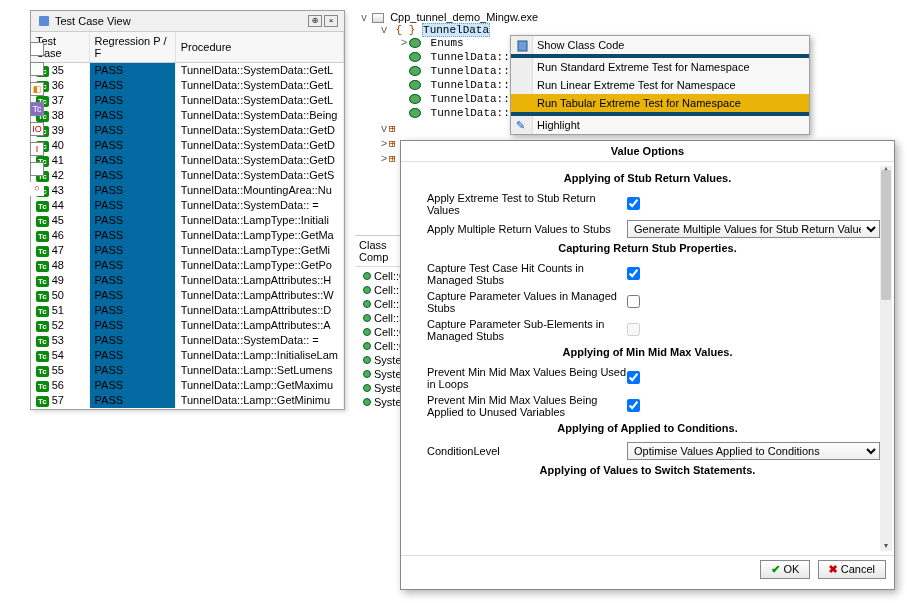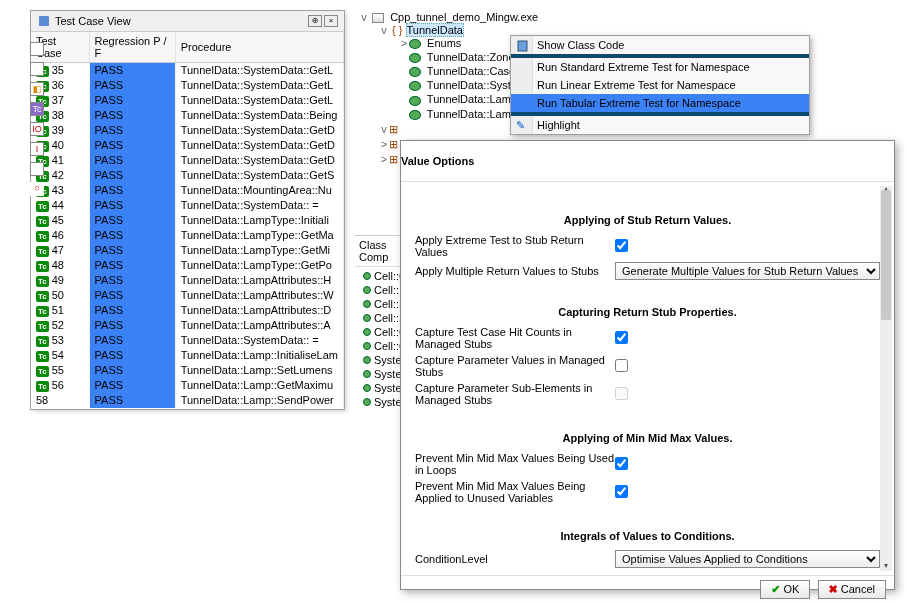--- a/index.html
+++ b/index.html
@@ -36,21 +36,21 @@
   font-weight: normal;
 }
 .tc-table td {
   padding: 0 5px;
   height: 15px;
   border-right: 1px solid #f0f0f0;
   white-space: nowrap;
   overflow: hidden;
 }
 .tc-badge { display:inline-block; background:#0a8a0a; color:#fff; font-size:8px; font-weight:bold; padding:1px 2px; margin-right:3px; border-radius:2px;}
-.pass-cell { background: #3b82f6; }
+.pass-cell { background: #0369a1; }
 .tc-table-wrap { height: calc(100% - 22px); overflow: hidden; }
 
 
 .left-toolbar {
   position: absolute;
   left: 30px; top: 42px;
   width: 18px;
   display:flex; flex-direction:column; gap:6px;
   z-index: 5;
 }
@@ -59,21 +59,21 @@
 .lt-orange{color:#d80;}
 
 
 .tree-panel {
   position: absolute;
   left: 355px; top: 10px;
   width: 150px; height: 400px;
 }
 .tree { list-style: none; padding-left: 0; }
 .tree li { white-space: nowrap; padding: 1px 0 1px 4px; }
-.tree ul { list-style:none; padding-left: 16px; }
+.tree ul { list-style:none; padding-left: 16px; font-family: Liberation Mono, monospace; }
 .tree .tw { display:inline-block; width:10px; text-align:center; color:#666; }
 .tree .ico { display:inline-block; width:12px; height:10px; margin-right:3px; vertical-align:middle;}
 .ico-exe{ background:linear-gradient(#fff,#ddd); border:1px solid #888; width:10px;height:10px;}
 .ico-ns{ color:#a04000; }
 .ico-pkg{ color:#a04000;}
 .ico-cls{ background:#5a5; border-radius:50%; width:8px;height:8px; border:1px solid #063;}
 .sel { background:#cde6ff; border:1px dotted #6aa; }
 
 
 .classcomp {
@@ -99,43 +99,43 @@
   box-shadow: 2px 2px 6px rgba(0,0,0,.3);
   z-index: 20;
 }
 .ctx-menu .mi {
   padding: 3px 8px 3px 26px;
   position: relative;
   border-bottom: 0;
 }
 .ctx-menu .mi .mico{ position:absolute; left:5px; top:3px; width:14px; height:14px; }
 .ctx-menu .mi.sep-after { border-bottom: 4px solid #0c4a6e; }
-.ctx-menu .mi.hl { background: #3b82f6; }
+.ctx-menu .mi.hl { background: #eab308; }
 .ctx-menu .gutter{ position:absolute; left:0; top:0; bottom:0; width:22px; background:#eee; border-right:1px solid #ddd;}
 
 
 .dialog {
   position: absolute;
   left: 400px; top: 140px;
   width: 495px; height: 450px;
   border: 1px solid #888;
   background: #fff;
   box-shadow: 3px 3px 8px rgba(0,0,0,.3);
   z-index: 30;
 }
 .dialog-title {
-  text-align: left;
+  text-align: center;
   font-weight: bold;
-  padding: 14px 0;
+  padding: 4px 0;
   border-bottom: 1px solid #ddd;
 }
 .dialog-body { padding: 8px 14px 8px 14px; height: calc(100% - 55px); overflow-y:auto; position:relative;}
-.section-title { text-align:center; font-weight:bold; margin: 24px 0 6px; }
+.section-title { text-align:center; font-weight:bold; margin: 2px 0 6px; }
 .row { display:flex; align-items:center; padding: 2px 0; }
-.row .lbl { flex: 0 0 200px; }
+.row .lbl { flex: 0 0 200px; margin-left: 12px; }
 .row .ctrl { flex: 1; }
 .chk { width:13px; height:13px; }
 .sel-combo {
   width: 100%;
   border: 1px solid #888;
   background: linear-gradient(#fff,#eee);
   font-size: 11px;
   padding: 1px 2px;
 }
 .dialog-footer {
@@ -300,20 +300,25 @@
           </tr>
           <tr>
             <td><span class="tc-badge">Tc</span>55</td>
             <td class="pass-cell">PASS</td>
             <td>TunnelData::Lamp::SetLumens</td>
           </tr>
           <tr>
             <td><span class="tc-badge">Tc</span>56</td>
             <td class="pass-cell">PASS</td>
             <td>TunnelData::Lamp::GetMaximu</td>
+          </tr>
+          <tr>
+            <td><span class="tc-badge">Tc</span>57</td>
+            <td class="pass-cell">PASS</td>
+            <td>TunnelData::Lamp::GetMinimu</td>
           </tr>
           <tr>
             <td>58</td>
             <td class="pass-cell">PASS</td>
             <td>TunnelData::Lamp::SendPower</td>
           </tr>
         </tbody>
     </table>
   </div>
 </div>
@@ -407,21 +412,21 @@
       </div>
       <div class="section-title">Applying of Min Mid Max Values.</div>
       <div class="row">
         <div class="lbl">Prevent Min Mid Max Values Being Used in Loops</div>
         <div class="ctrl"><input type="checkbox" class="chk" checked="" style=""></div>
       </div>
       <div class="row">
         <div class="lbl">Prevent Min Mid Max Values Being Applied to Unused Variables</div>
         <div class="ctrl"><input type="checkbox" class="chk" checked="" style=""></div>
       </div>
-      <div class="section-title">Integrals of Values to Conditions.</div>
+      <div class="section-title">Applying of Applied to Conditions.</div>
       <div class="row">
         <div class="lbl">ConditionLevel</div>
         <div class="ctrl"><select class="sel-combo"><option>Optimise Values Applied to Conditions</option></select></div>
       </div>
       <div class="section-title">Applying of Values to Switch Statements.</div>
     </div>
   <div class="dialog-footer">
     <span class="dlg-btn"><span class="ok-glyph">✔</span><span>OK</span></span>
     <span class="dlg-btn"><span class="x-glyph">✖</span><span>Cancel</span></span>
   </div>

